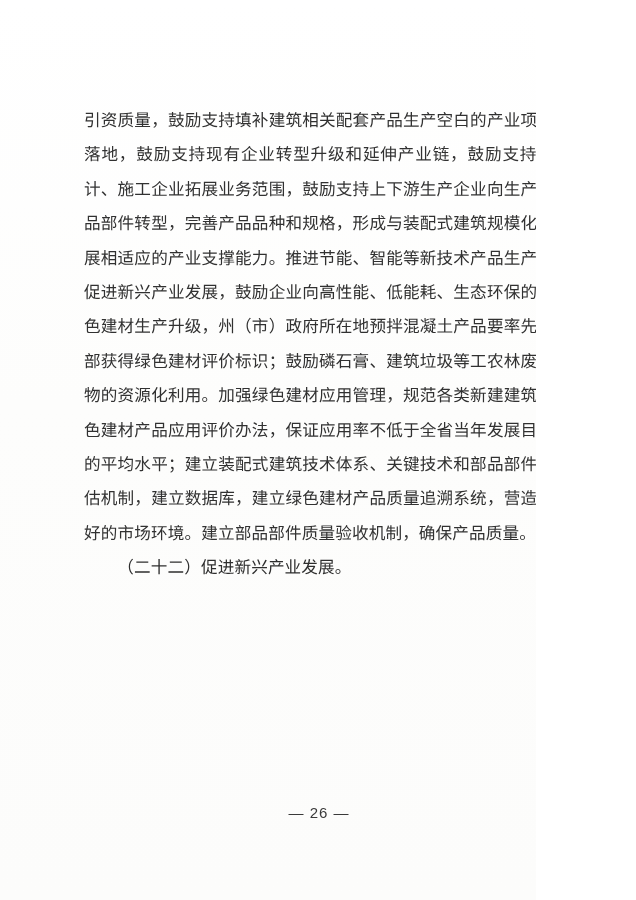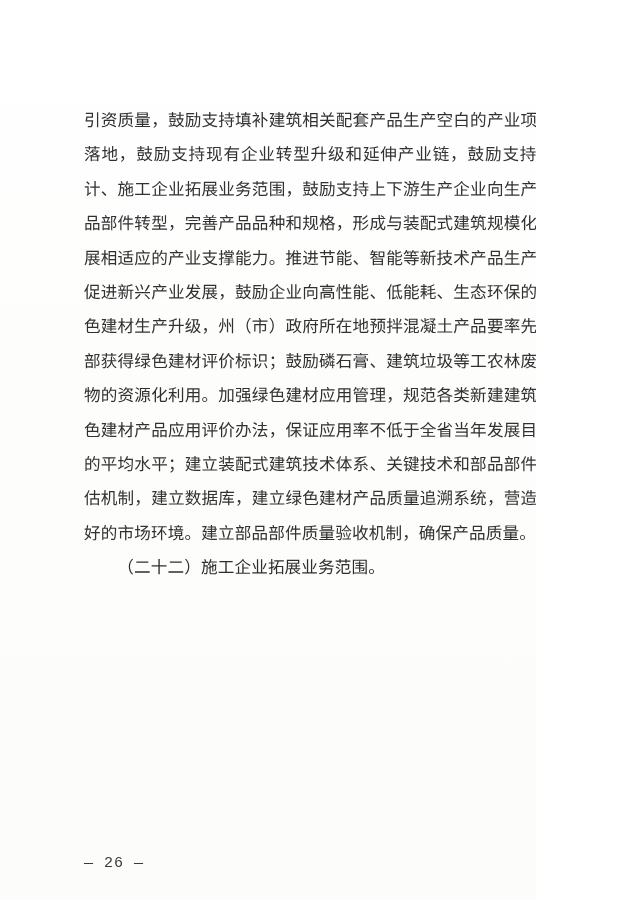--- a/index.html
+++ b/index.html
@@ -57,40 +57,40 @@
   }
 
   .para.section-heading {
     text-indent: 2em;
     color: #2e2e2e;
   }
 
   .footer {
     position: absolute;
     left: 84px;
-    top: 854px;
+    top: 803px;
     width: 470px;
     z-index: 1;
-    font-family: Liberation Mono, monospace;
+    font-family: Liberation Sans, sans-serif;
     font-size: 15px;
     line-height: 20px;
     color: #3a3a3a;
     letter-spacing: 1px;
-    text-align: left;
+    text-align: center;
   }
 </style>
 </head>
 <body>
 
 <div class="page">
 
   <div class="text-column">
 
     <p class="para continuation">引资质量，鼓励支持填补建筑相关配套产品生产空白的产业项目落地，鼓励支持现有企业转型升级和延伸产业链，鼓励支持设计、施工企业拓展业务范围，鼓励支持上下游生产企业向生产部品部件转型，完善产品品种和规格，形成与装配式建筑规模化发展相适应的产业支撑能力。推进节能、智能等新技术产品生产，促进新兴产业发展，鼓励企业向高性能、低能耗、生态环保的绿色建材生产升级，州（市）政府所在地预拌混凝土产品要率先全部获得绿色建材评价标识；鼓励磷石膏、建筑垃圾等工农林废弃物的资源化利用。加强绿色建材应用管理，规范各类新建建筑绿色建材产品应用评价办法，保证应用率不低于全省当年发展目标的平均水平；建立装配式建筑技术体系、关键技术和部品部件评估机制，建立数据库，建立绿色建材产品质量追溯系统，营造良好的市场环境。建立部品部件质量验收机制，确保产品质量。</p>
 
-    <p class="para section-heading">（二十二）施工企业拓展业务范围。</p>
+    <p class="para section-heading">（二十二）促进新兴产业发展。</p>
 
 
   </div>
 
   <div class="footer">— 26 —</div>
 
 </div>
 
 </body></html>

